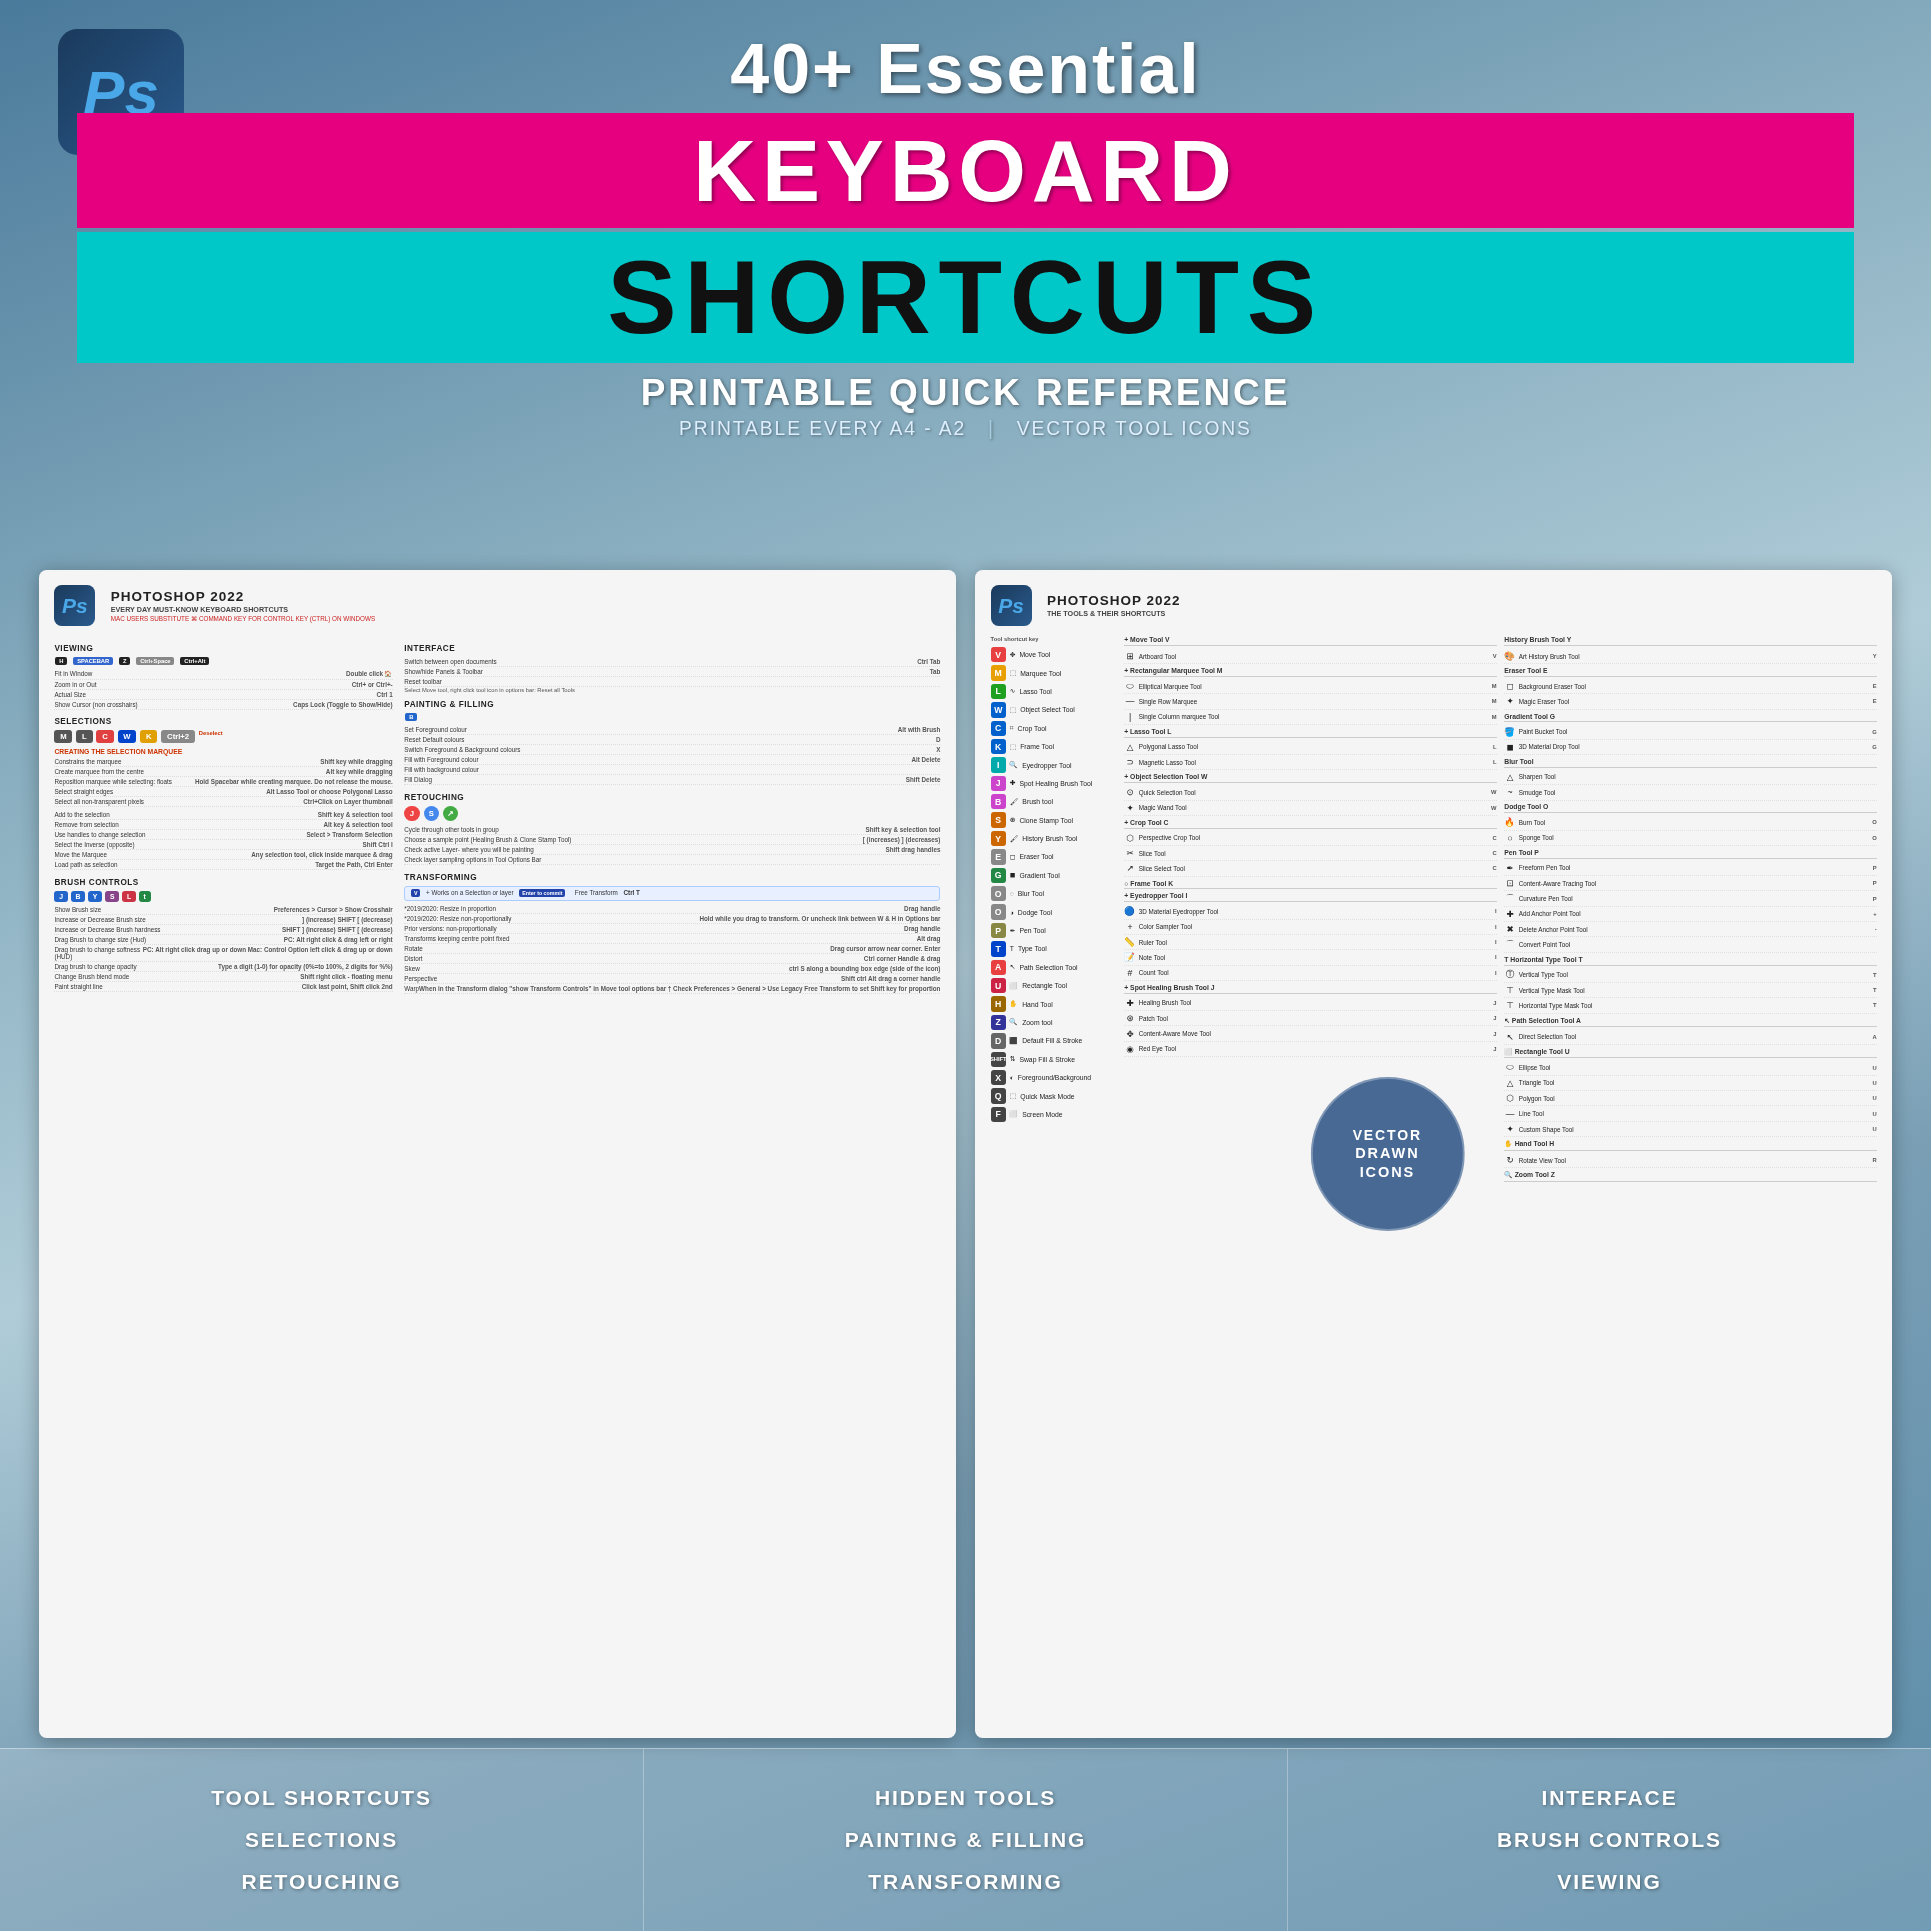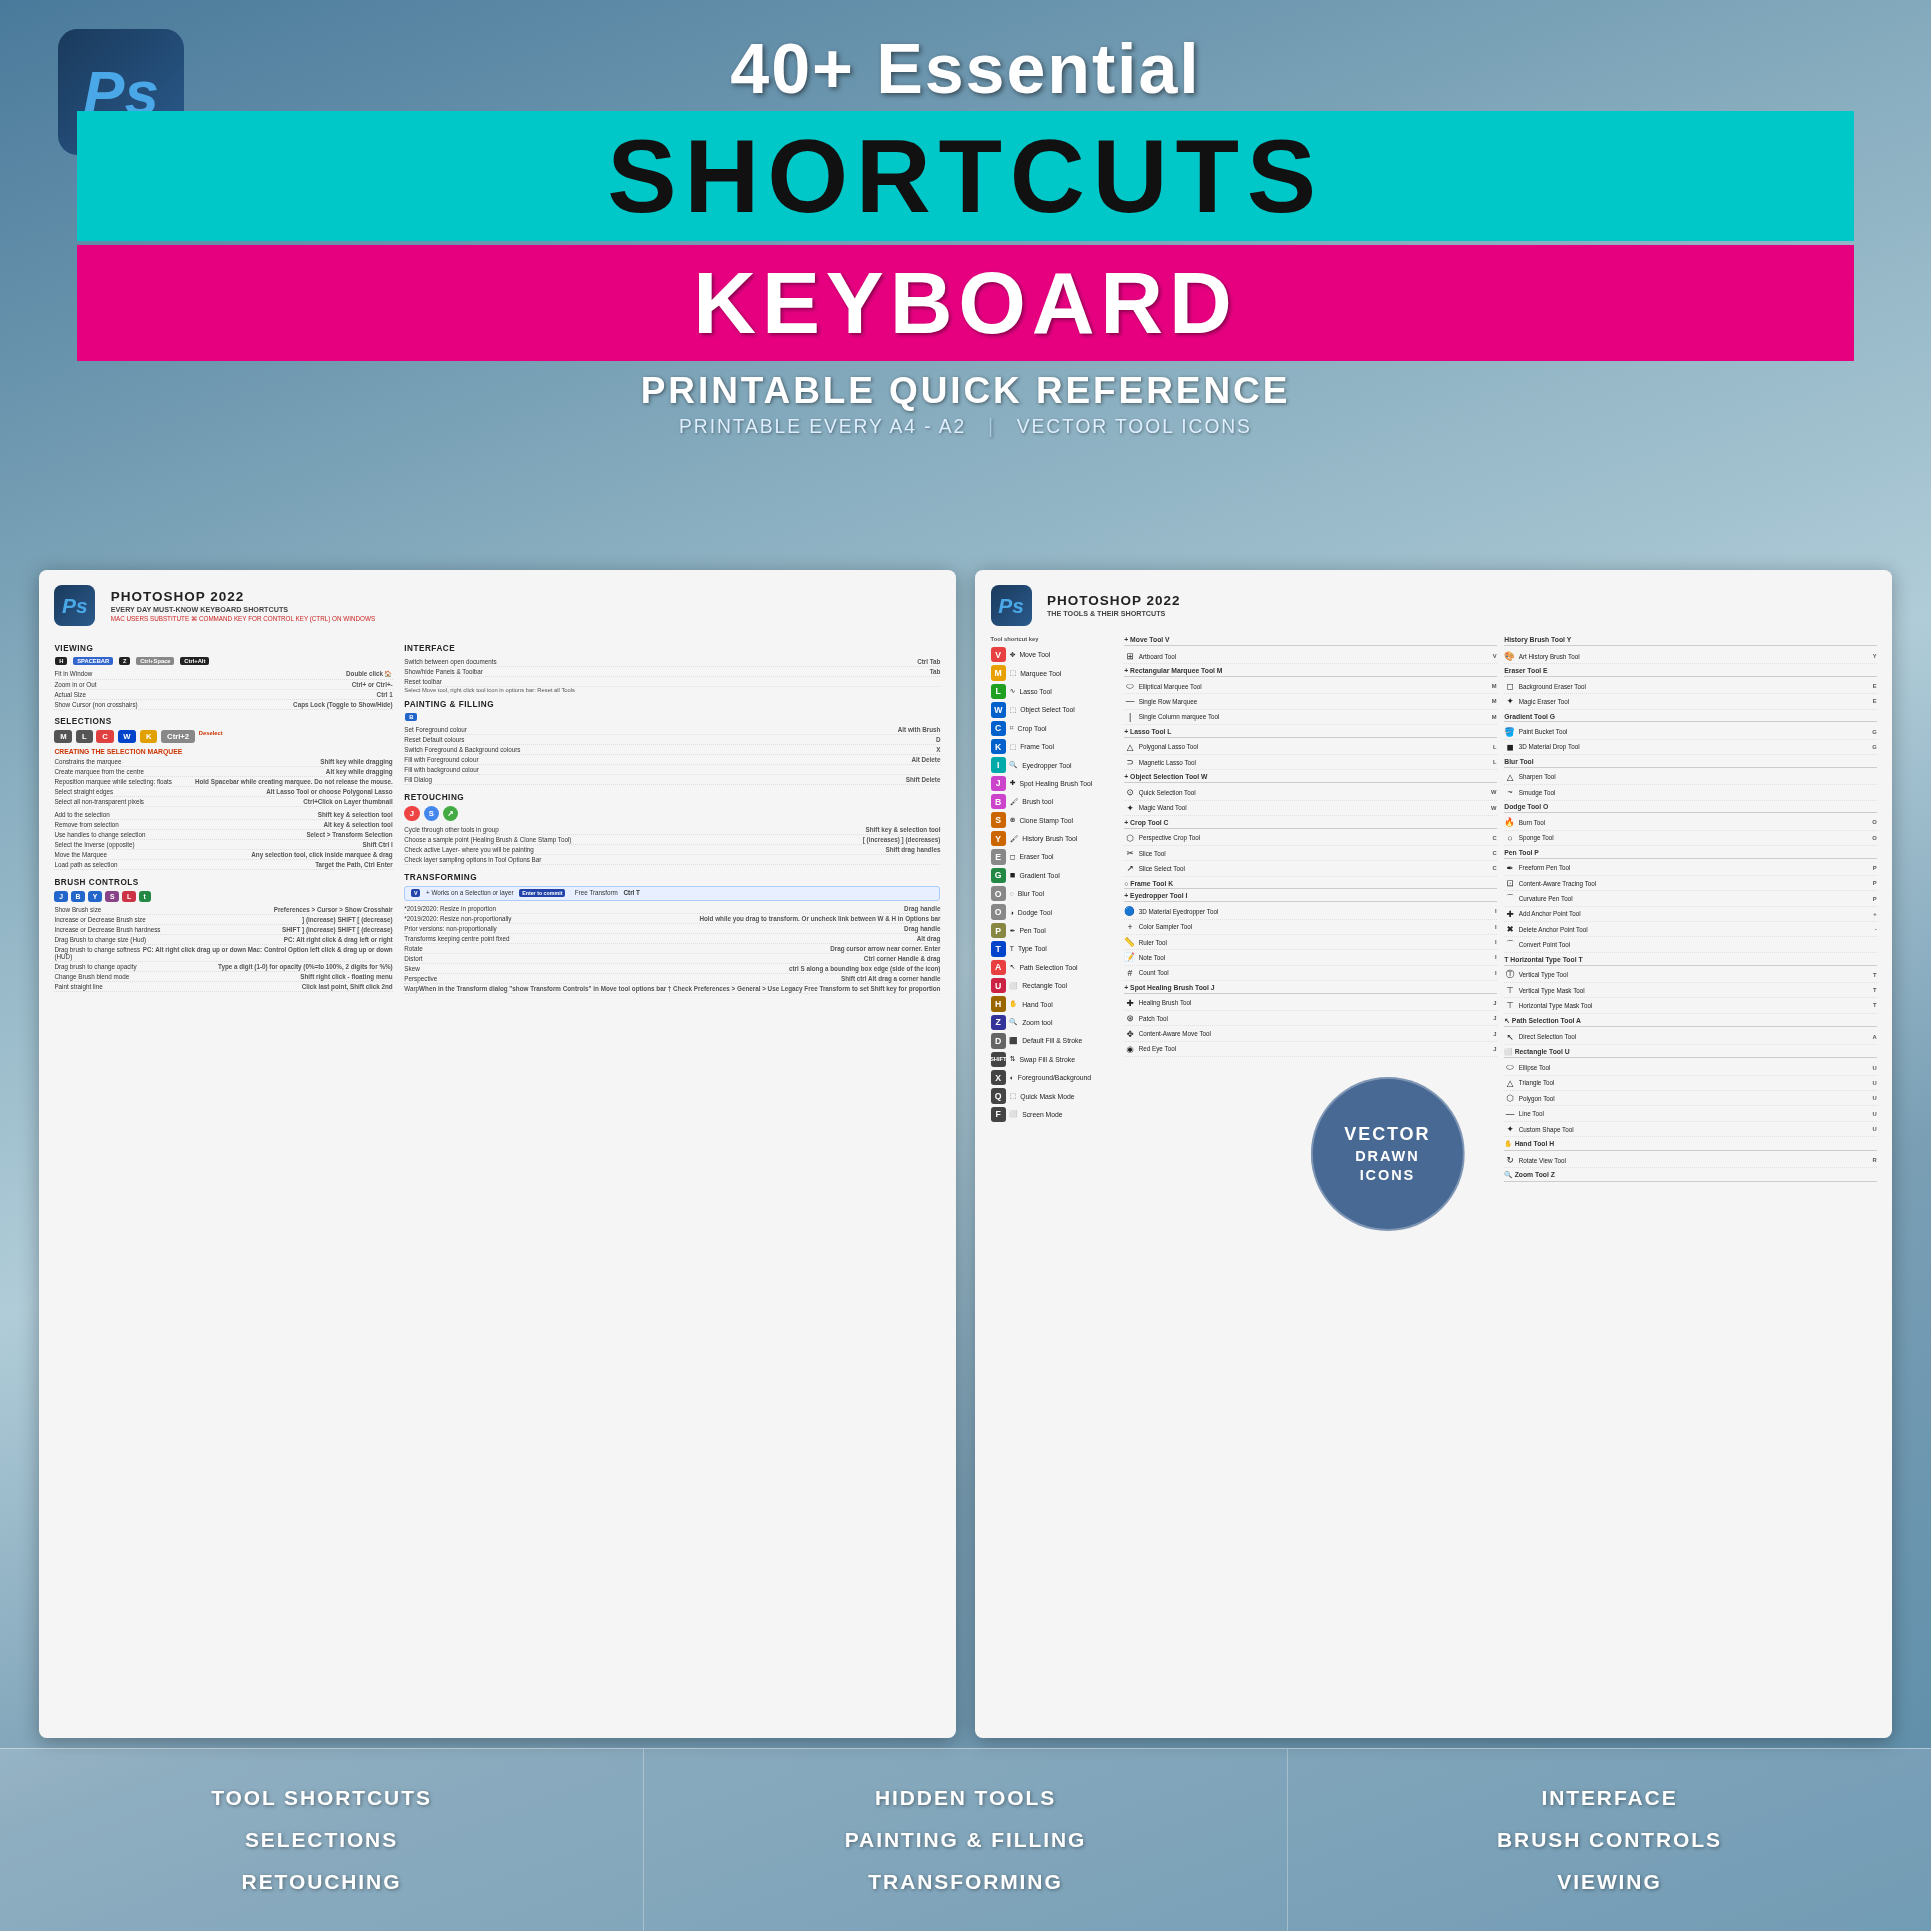--- a/index.html
+++ b/index.html
@@ -412,25 +412,25 @@
 <div class="bg"></div>
 
 <div class="ps-big-logo">
   <span>Ps</span>
 </div>
 
 <div class="header header-inner">
   <div>
     <span style="font-size:70px;font-weight:900;color:#fff;text-shadow:1.9px 1.9px 5.8px rgba(0,0,0,0.5);letter-spacing:1.9px;">40+ Essential</span>
   </div>
+  <div style="background:#e60080;display:block;padding:7.7px 0;margin:3.9px 0;">
+    <span style="font-size:87px;font-weight:900;color:#fff;letter-spacing:5.8px;text-shadow:1.9px 1.9px 3.9px rgba(0,0,0,0.4);">KEYBOARD</span>
+  </div>
   <div style="background:#00c8c8;display:block;padding:5.8px 0;margin:1.9px 0;">
     <span style="font-size:104px;font-weight:900;color:#111;letter-spacing:7.7px;">SHORTCUTS</span>
-  </div>
-  <div style="background:#e60080;display:block;padding:7.7px 0;margin:3.9px 0;">
-    <span style="font-size:87px;font-weight:900;color:#fff;letter-spacing:5.8px;text-shadow:1.9px 1.9px 3.9px rgba(0,0,0,0.4);">KEYBOARD</span>
   </div>
   <div class="subtitle-row">
     <div class="subtitle-main">PRINTABLE QUICK REFERENCE</div>
     <div style="margin-top:3.9px;">
       <span class="subtitle-sub">PRINTABLE EVERY A4 - A2</span>
       <span class="subtitle-sub subtitle-divider">|</span>
       <span class="subtitle-sub">VECTOR TOOL ICONS</span>
     </div>
   </div>
 </div>
@@ -691,21 +691,21 @@
           <span class="shortcut-label">Warp</span>
           <span class="shortcut-key">When in the Transform dialog "show Transform Controls" in Move tool options bar † Check Preferences &gt; General &gt; Use Legacy Free Transform to set Shift key for proportion</span>
         </div>
       </div>
     </div>
   </div>
 
   <div class="panel" style="overflow:hidden;">
 
     <div class="vector-circle">
-      <div style="font-size:18px;font-weight:900;letter-spacing:1.9px;">VECTOR</div>
+      <div style="font-size:14px;font-weight:900;letter-spacing:1.9px;">VECTOR</div>
       <div style="font-size:14.5px;font-weight:900;letter-spacing:1.9px;">DRAWN</div>
       <div style="font-size:14.5px;font-weight:900;letter-spacing:1.9px;">ICONS</div>
     </div>
 
     <div class="panel-header">
       <div class="ps-logo ps-logo-sm">
         <span>Ps</span>
       </div>
       <div class="panel-title-block">
         <div class="panel-title">PHOTOSHOP 2022</div>

